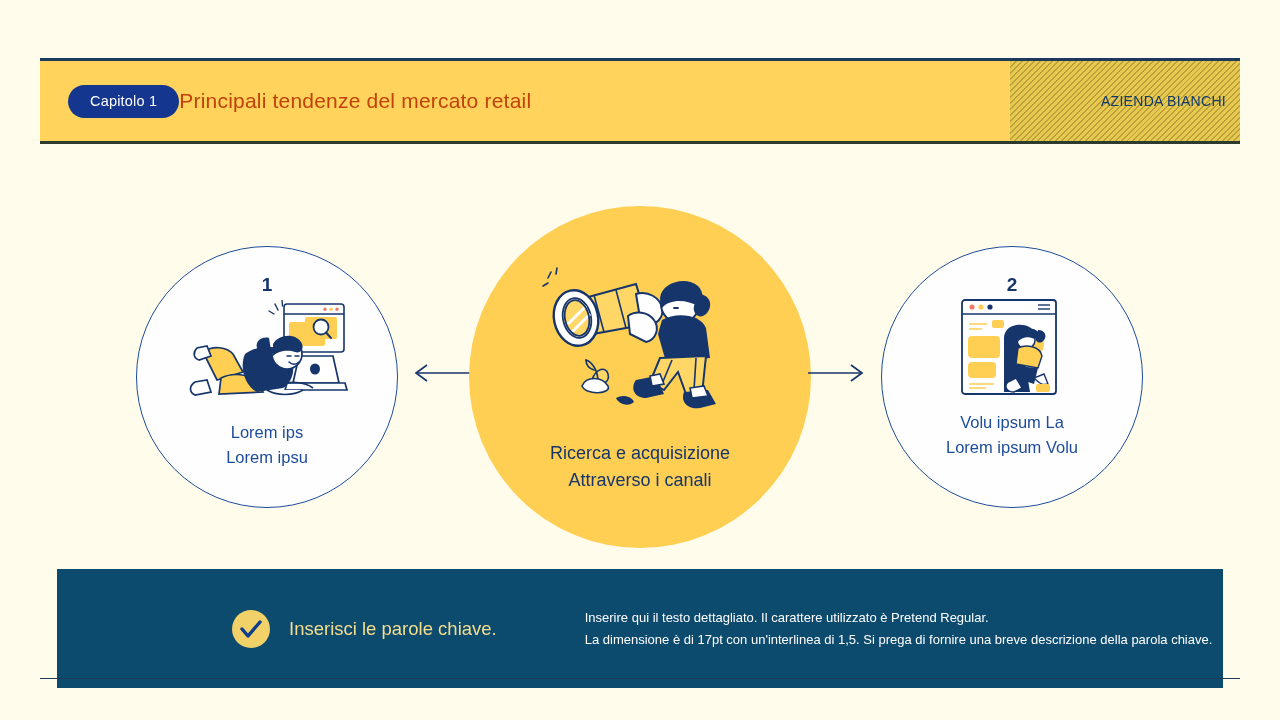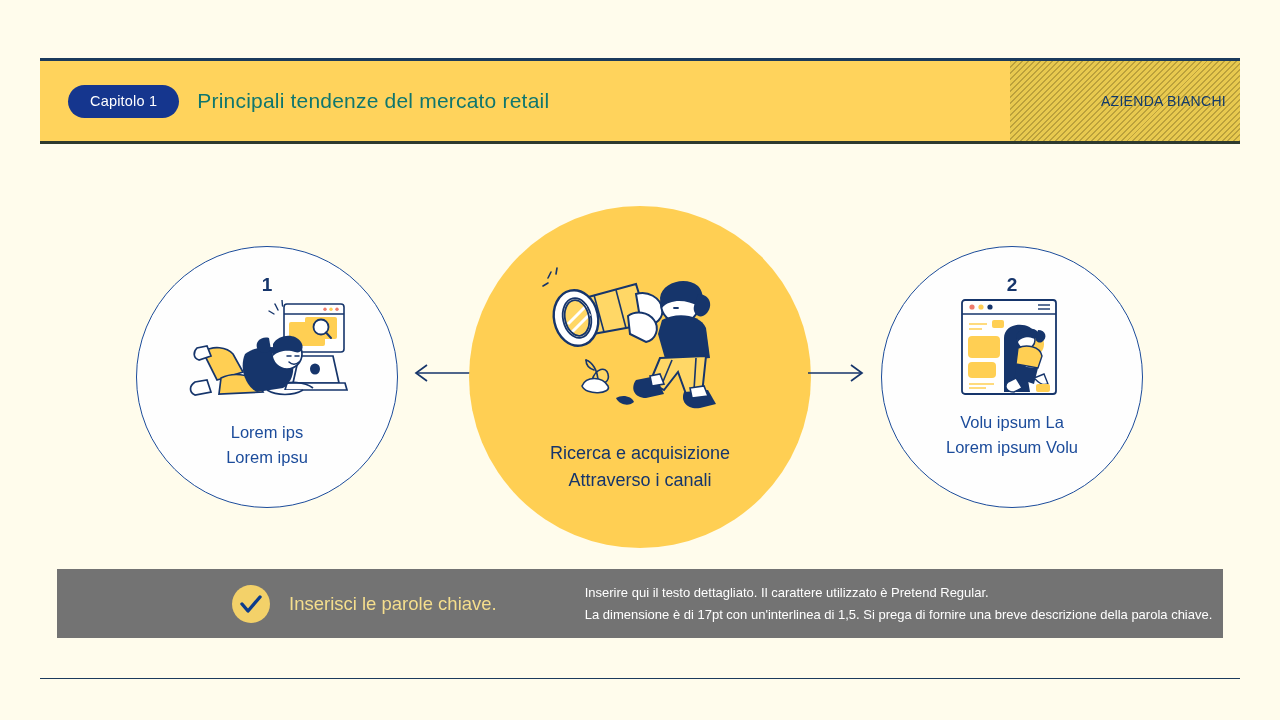--- a/index.html
+++ b/index.html
@@ -54,33 +54,32 @@
     letter-spacing: 0.3px;
     white-space: nowrap;
   }
   #header-left {
     position: absolute;
     left: 28px;
     top: 0;
     bottom: 0;
     display: flex;
     align-items: center;
-    gap: 18px;
   }
   #chapter-pill {
     background: #15368E;
     color: #FFFFFF;
     border-radius: 999px;
     padding: 8px 22px 9px 22px;
     font-size: 14.5px;
     letter-spacing: 0.2px;
     white-space: nowrap;
   }
   #header-title {
-    color: #0f766e;
+    color: #c2410c;
     font-size: 21px;
     letter-spacing: 0.2px;
     white-space: nowrap;
   }
 
   
   .circle {
     position: absolute;
     border-radius: 50%;
     box-sizing: border-box;
@@ -138,22 +137,22 @@
   }
   #arrow-left  { left: 408px; }
   #arrow-right { left: 808px; }
 
   
   #bottom-banner {
     position: absolute;
     left: 57px;
     top: 569px;
     width: 1166px;
-    height: 69px;
-    background: #737373;
+    height: 119px;
+    background: #0c4a6e;
     display: flex;
     align-items: center;
     box-sizing: border-box;
   }
   #banner-check-wrap {
     margin-left: 174px;
     flex: 0 0 auto;
     display: flex;
     align-items: center;
   }

